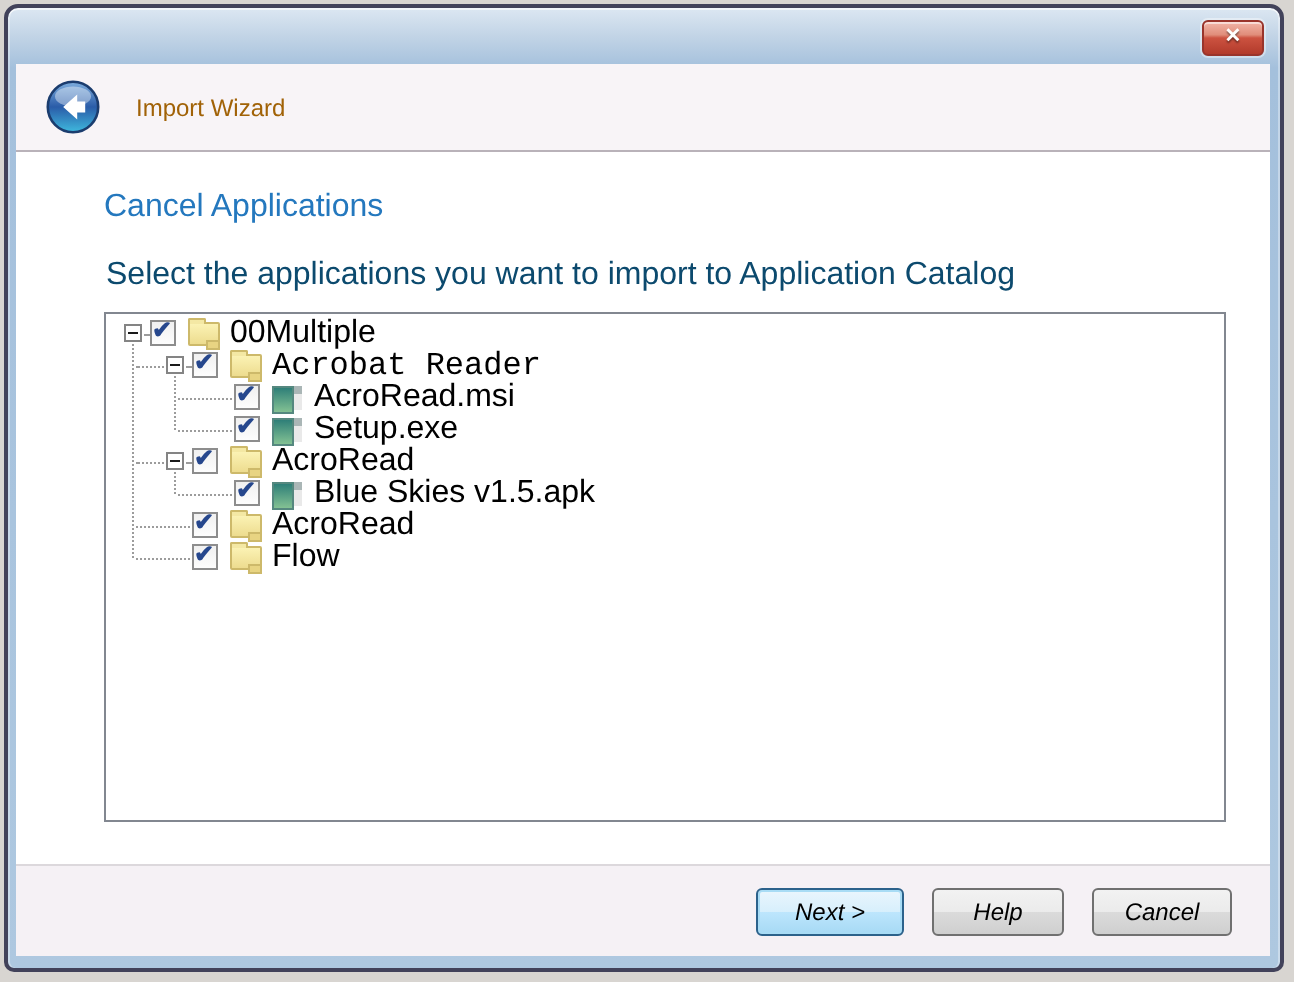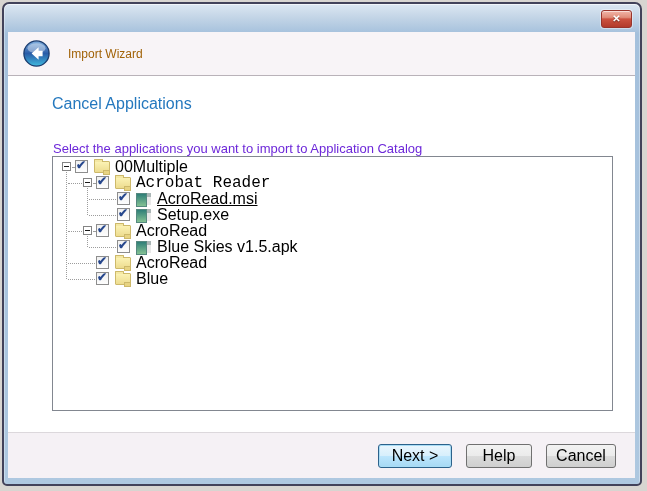--- a/index.html
+++ b/index.html
@@ -59,21 +59,21 @@
 
   
   .content { flex: 1 1 auto; position: relative; background: #fff; }
   .page-heading {
     position: absolute; left: 44px; top: 19px;
     font-size: 16px; font-weight: normal;
     color: var(--heading-color, #2478BE);
   }
   .page-desc {
     position: absolute; left: 45px; top: 53px;
-    font-size: 13px; color: #6d28d9; margin-top: 12px;
+    font-size: 16px; color: #0c4a6e;
   }
 
   
   .tree {
     position: absolute; left: 44px; top: 80px;
     width: 561px; height: 255px;
     border: 1px solid #828790;
     background: #fff;
     overflow: hidden;
   }
@@ -139,25 +139,26 @@
 
   
   .footer {
     flex: 0 0 46px; height: 46px;
     background: #F5F1F5;
     border-top: 1px solid #DCD8DC;
     display: flex; align-items: center; justify-content: flex-end;
     padding-right: 19px; gap: 14px;
   }
   .btn {
-    height: 24px; font-size: 16px;
+    height: 24px; font-size: 12px;
     font-family: "Liberation Sans", sans-serif;
     border-radius: 3px; color: #000;
     display: inline-flex; align-items: center; justify-content: center;
     cursor: default;
+    font-style: italic;
   }
   .btn-default {
     width: 74px;
     border: 1px solid var(--default-btn-border, #2C628B);
     background: linear-gradient(180deg, #EAF6FD, #D7EFFC 49%, #BDE6FD 50%, #A6D9F4);
     box-shadow: inset 0 0 0 1px #A8DCF5;
   }
   .btn-standard {
     width: 70px;
     border: 1px solid #707070;
@@ -218,21 +219,21 @@
             </div>
             <div class="ico-folder" style="left: 62px;"></div>
             <div class="t-label" style="left: 83px; font-family: Liberation Mono, monospace;">Acrobat Reader</div>
           </div>
           <div class="tree-row" style="top: 34px;">
             <div class="t-dash" style="left: 36px; width: 27px;"></div>
             <div class="t-cbx" style="left: 64px;">
               <span class="mark">✔</span>
             </div>
             <div class="ico-package" style="left: 83px;"></div>
-            <div class="t-label" style="left: 104px; text-decoration: underline;">AcroRead.msi</div>
+            <div class="t-label" style="left: 104px;">AcroRead.msi</div>
           </div>
           <div class="tree-row" style="top: 50px;">
             <div class="t-dash" style="left: 36px; width: 27px;"></div>
             <div class="t-cbx" style="left: 64px;">
               <span class="mark">✔</span>
             </div>
             <div class="ico-package" style="left: 83px;"></div>
             <div class="t-label" style="left: 104px;">Setup.exe</div>
           </div>
           <div class="tree-row" style="top: 66px;">
@@ -260,21 +261,21 @@
             </div>
             <div class="ico-folder" style="left: 62px;"></div>
             <div class="t-label" style="left: 83px;">AcroRead</div>
           </div>
           <div class="tree-row" style="top: 114px;">
             <div class="t-dash" style="left: 15px; width: 27px;"></div>
             <div class="t-cbx" style="left: 43px;">
               <span class="mark">✔</span>
             </div>
             <div class="ico-folder" style="left: 62px;"></div>
-            <div class="t-label" style="left: 83px;">Blue</div>
+            <div class="t-label" style="left: 83px;">Flow</div>
           </div>
           <div class="t-guide" style="left: 13px; top: 15px; height: 107px;"></div>
           <div class="t-guide" style="left: 34px; top: 31px; height: 27px;"></div>
           <div class="t-guide" style="left: 34px; top: 79px; height: 11px;"></div>
         </div>
     </div>
 
     <div class="footer">
       <button class="btn btn-default">Next &gt;</button>
       <button class="btn btn-standard btn-help">Help</button>

